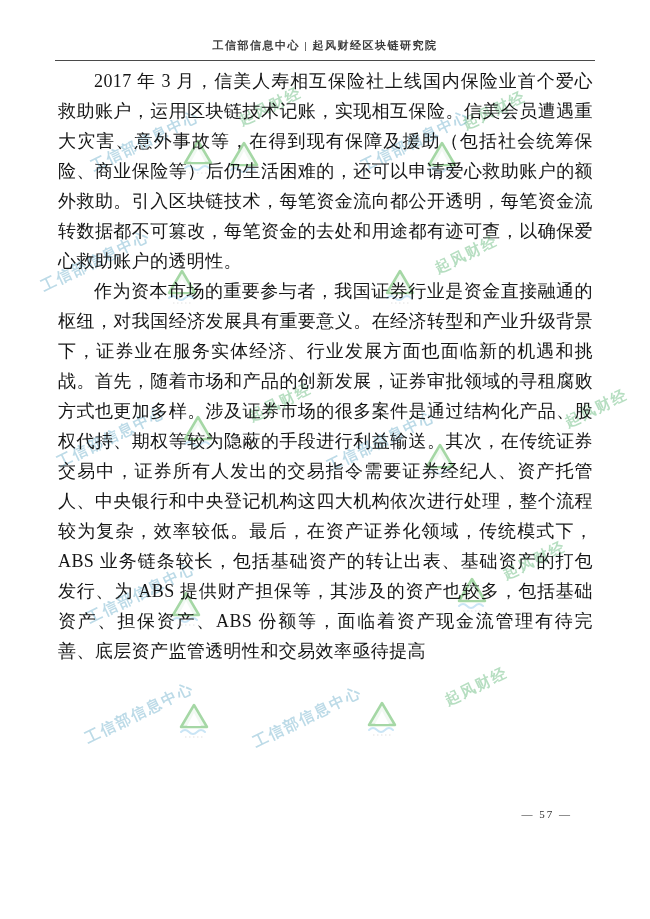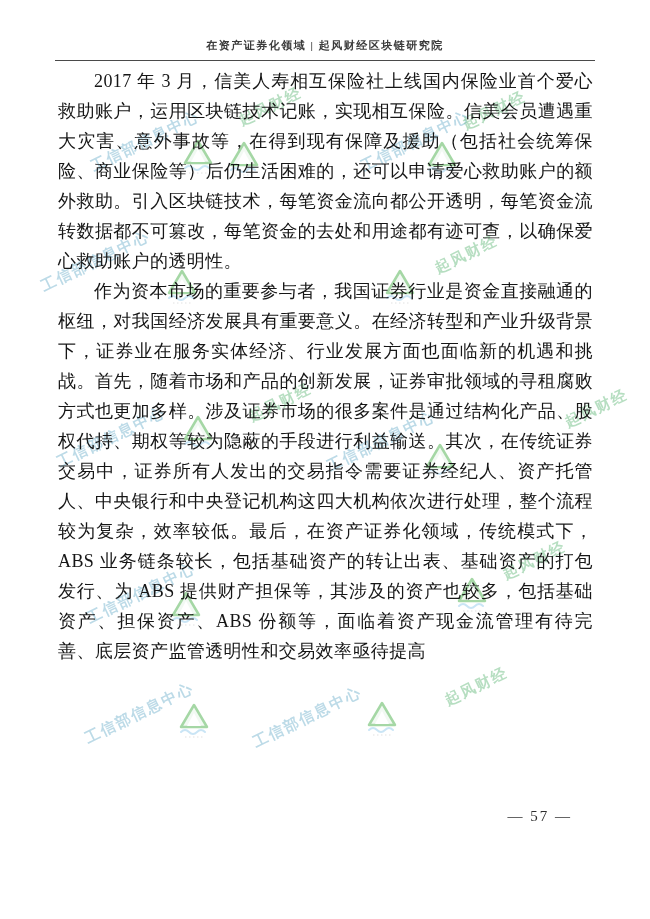--- a/index.html
+++ b/index.html
@@ -37,21 +37,21 @@
   .indent{text-indent:2em;}
   .section-heading{
     text-indent:2em;
     font-weight:bold;
     letter-spacing:2px;
   }
 
   
   .page-number{
     position:absolute;top:808px;right:78px;
-    font-size:15px;color:#2d2d2d;
+    font-size:11px;color:#2d2d2d;
     letter-spacing:2px;
     z-index:2;
   }
 
   
   .wm-layer{
     position:absolute;inset:0;z-index:1;
     pointer-events:none;
   }
   .wm{position:absolute;white-space:nowrap;transform-origin:left center;}
@@ -169,21 +169,21 @@
         <svg width="32" height="38" viewBox="0 0 32 38" xmlns="http://www.w3.org/2000/svg" style="display: block;">
     <path d="M16 3 L29 25 L3 25 Z" fill="#e8f5ea" stroke="#5cb85c" stroke-width="2.5" stroke-linejoin="round"></path>
     <path d="M16 11 L23 24 L9 24 Z" fill="#ffffff"></path>
     <path d="M3 30 q4 -4 8 0 t8 0 t8 0" fill="none" stroke="#9fd0ee" stroke-width="2" stroke-linecap="round"></path>
     <path d="M7 35 h19" stroke="#c9c9c9" stroke-width="1" stroke-dasharray="1.5 2.5"></path>
   </svg>
       </span>
       <span class="wm wm-text-qf" style="transform: rotate(-26deg); left: 446px; top: 692px;">起风财经</span>
     </div>
 
-  <div class="header">在资产证券化领域 | 起风财经区块链研究院</div>
+  <div class="header">工信部信息中心 | 起风财经区块链研究院</div>
   <div class="header-divider"></div>
 
   <div class="content">
     <p class="indent">2017 年 3 月，信美人寿相互保险社上线国内保险业首个爱心救助账户，运用区块链技术记账，实现相互保险。信美会员遭遇重大灾害、意外事故等，在得到现有保障及援助（包括社会统筹保险、商业保险等）后仍生活困难的，还可以申请爱心救助账户的额外救助。引入区块链技术，每笔资金流向都公开透明，每笔资金流转数据都不可篡改，每笔资金的去处和用途都有迹可查，以确保爱心救助账户的透明性。</p>
     <p class="indent">作为资本市场的重要参与者，我国证券行业是资金直接融通的枢纽，对我国经济发展具有重要意义。在经济转型和产业升级背景下，证券业在服务实体经济、行业发展方面也面临新的机遇和挑战。首先，随着市场和产品的创新发展，证券审批领域的寻租腐败方式也更加多样。涉及证券市场的很多案件是通过结构化产品、股权代持、期权等较为隐蔽的手段进行利益输送。其次，在传统证券交易中，证券所有人发出的交易指令需要证券经纪人、资产托管人、中央银行和中央登记机构这四大机构依次进行处理，整个流程较为复杂，效率较低。最后，在资产证券化领域，传统模式下，ABS 业务链条较长，包括基础资产的转让出表、基础资产的打包发行、为 ABS 提供财产担保等，其涉及的资产也较多，包括基础资产、担保资产、ABS 份额等，面临着资产现金流管理有待完善、底层资产监管透明性和交易效率亟待提高</p>
   </div>
 
   <div class="page-number">— 57 —</div>
 
 </div>

